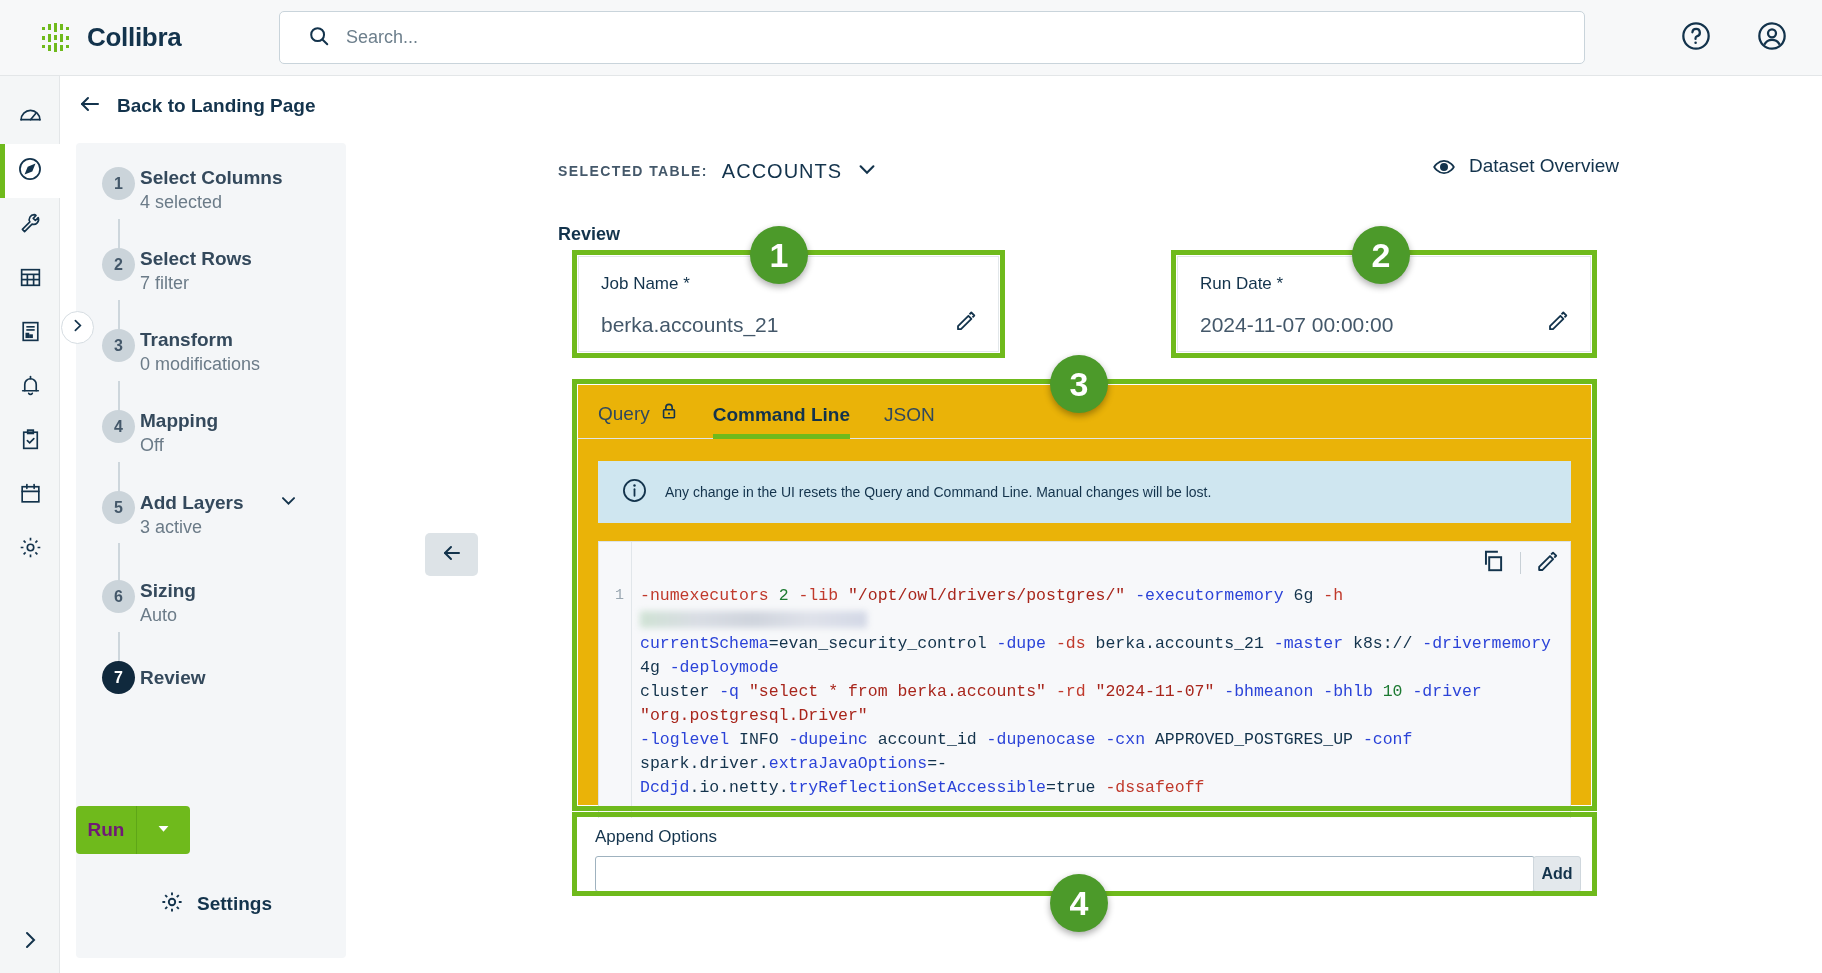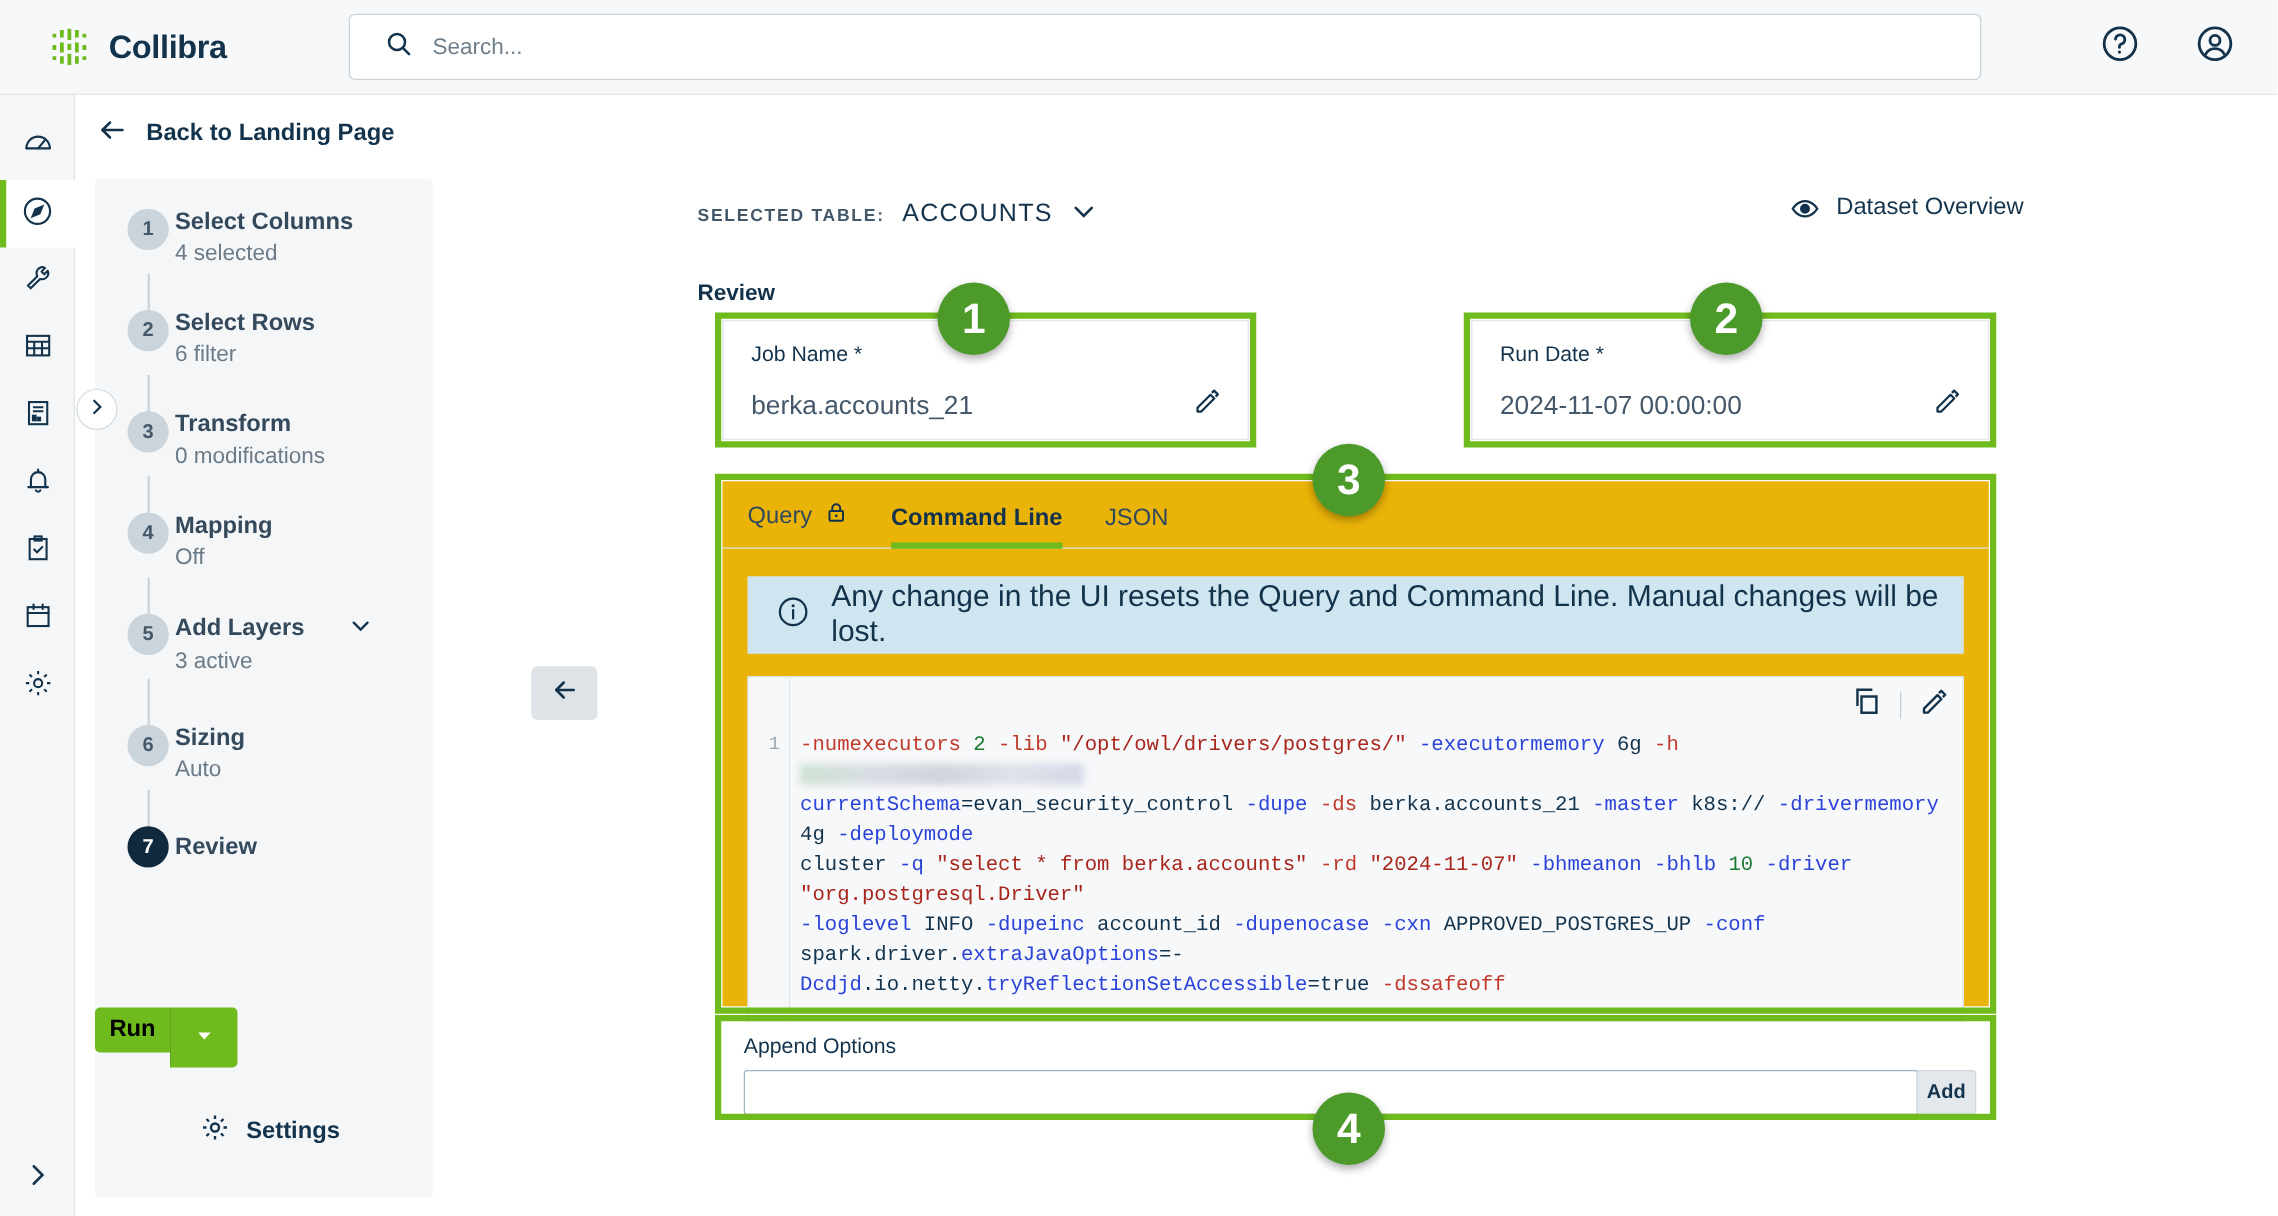--- a/index.html
+++ b/index.html
@@ -76,21 +76,21 @@
   .step-sub{ font-size:18px; color:#6b7b88; margin-top:3px;}
   .step-connector{ position:absolute; left:42px; width:2px; background:#cdd6dc; }
   .expand-knob{
     position:absolute; left:-15px; top:168px; width:33px; height:33px; border-radius:50%;
     background:#fff; border:1px solid #d6dde2; display:flex; align-items:center;
     justify-content:center; cursor:pointer; z-index:3;
   }
 
   .runrow{ position:absolute; left:76px; top:806px; display:flex; }
   .run-btn{
-    width:60px; height:36px; background:#6fba1c; color:#000000; border:none;
+    width:60px; height:48px; background:#6fba1c; color:#701a75; border:none;
     font-size:19px; font-weight:bold; border-radius:4px 0 0 4px; cursor:pointer;
     font-family:"Liberation Sans", sans-serif;
   }
   .run-caret{
     width:54px; height:48px; background:#6fba1c; border:none; border-left:1px solid #5ea617;
     border-radius:0 4px 4px 0; cursor:pointer; display:flex; align-items:center; justify-content:center;
   }
   .settings{
     position:absolute; left:160px; top:890px; display:flex; align-items:center; gap:13px;
     cursor:pointer;
@@ -148,21 +148,21 @@
   }
   .tab.active{ font-weight:bold; color:#13334c; }
   .tab.active::after{
     content:""; position:absolute; bottom:-1px; left:0; right:0; height:5px; background:#6fba1c;
   }
 
   .info-banner{
     margin:22px 20px 0 20px; height:62px; background:#cfe6f0;
     display:flex; align-items:center; gap:17px; padding-left:23px;
   }
-  .info-banner .txt{ font-size:24px; color:#13334c;}
+  .info-banner .txt{ font-size:14px; color:#13334c;}
 
   .code-card{
     margin:18px 20px 0 20px; height:280px; background:#f7f8fa;
     border:1px solid #dde3e8; position:relative;
   }
   .code-toolbar{
     position:absolute; right:10px; top:6px; display:flex; align-items:center; gap:14px;
   }
   .code-toolbar .divider{ width:1px; height:22px; background:#c8d0d6;}
   .gutter{
@@ -377,21 +377,21 @@
   <div class="step" style="position:absolute; top:24px; width:270px;">
     <div class="step-dot">1</div>
     <div class="step-title">Select Columns</div>
     <div class="step-sub">4 selected</div>
   </div>
   <div class="step-connector" style="top:76px; height:40px;"></div>
 
   <div class="step" style="position:absolute; top:105px; width:270px;">
     <div class="step-dot">2</div>
     <div class="step-title">Select Rows</div>
-    <div class="step-sub">6 filter</div>
+    <div class="step-sub">7 filter</div>
   </div>
   <div class="step-connector" style="top:157px; height:40px;"></div>
 
   <div class="step" style="position:absolute; top:186px; width:270px;">
     <div class="step-dot">3</div>
     <div class="step-title">Transform</div>
     <div class="step-sub">0 modifications</div>
   </div>
   <div class="step-connector" style="top:238px; height:40px;"></div>
 

